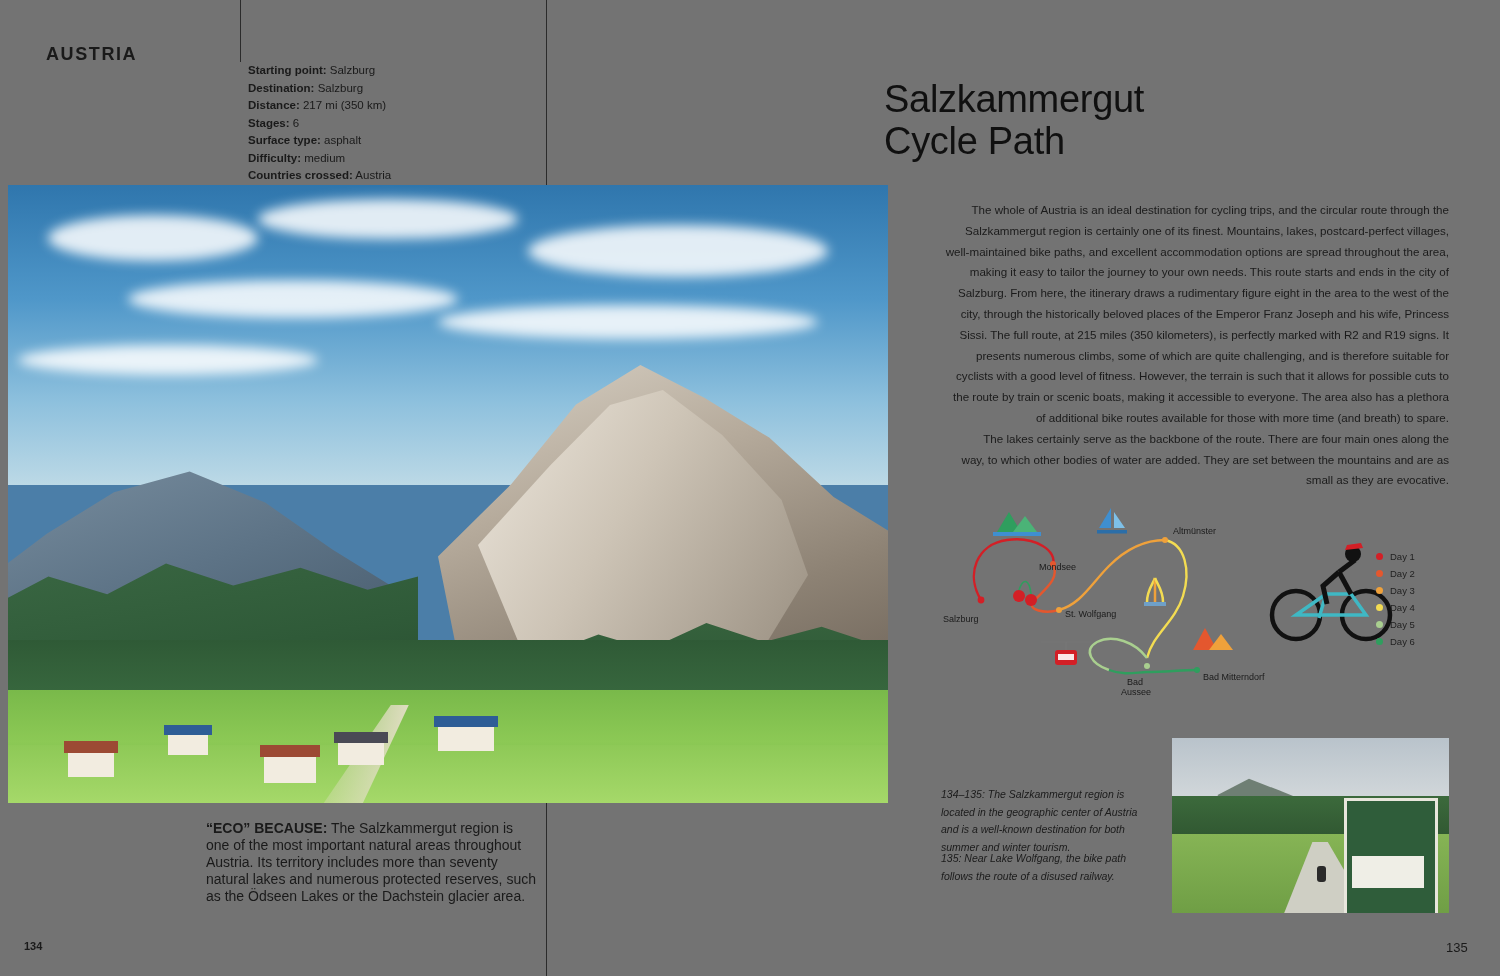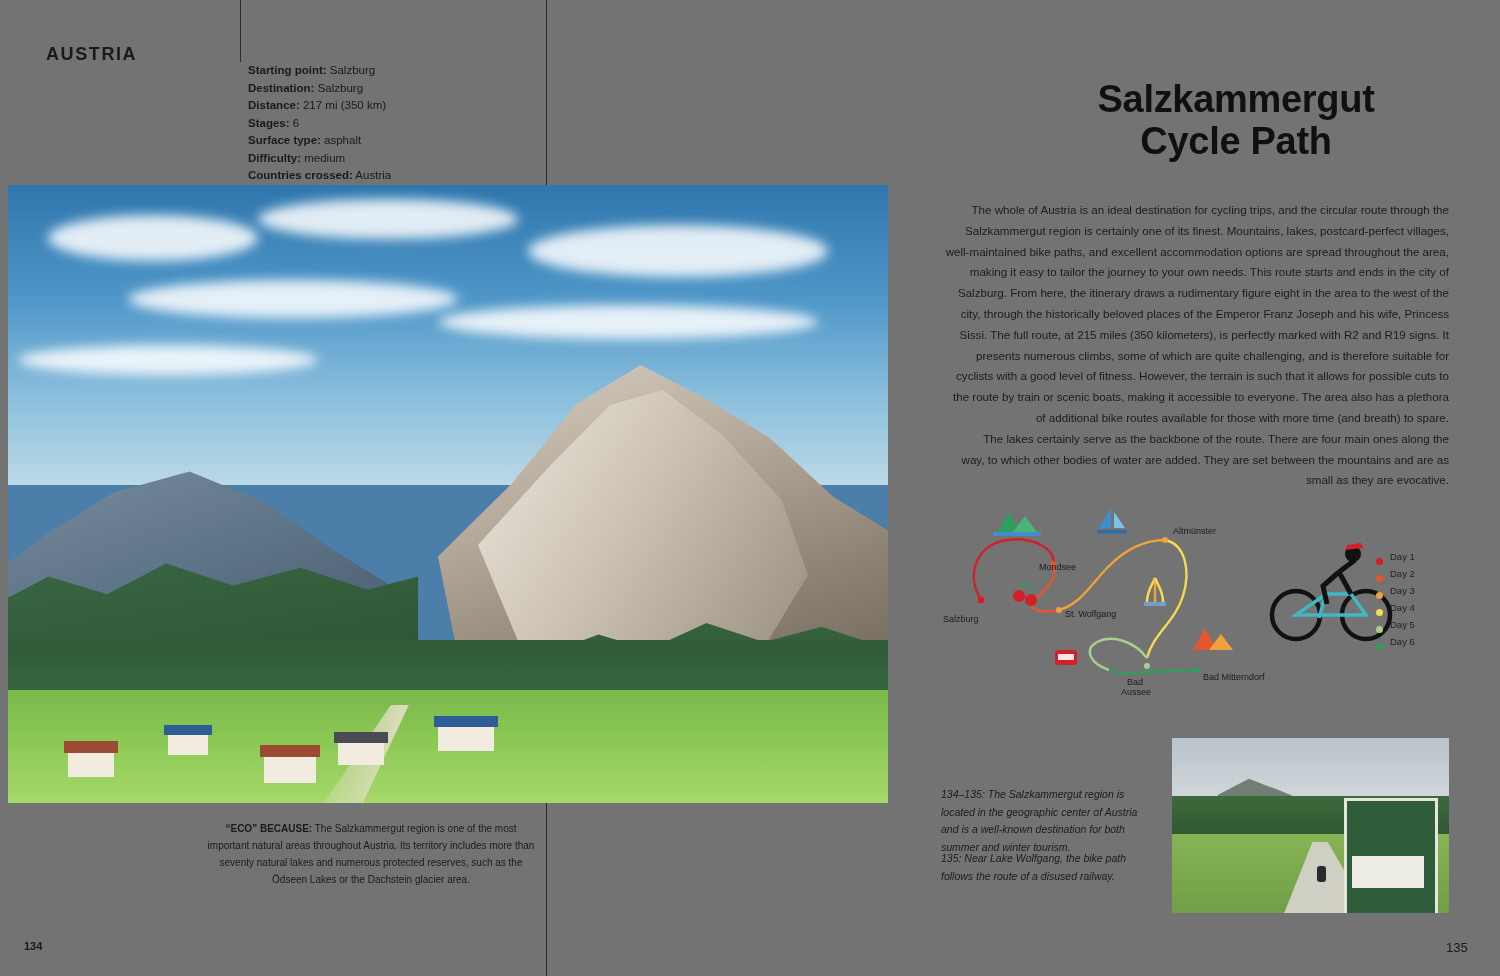--- a/index.html
+++ b/index.html
@@ -142,22 +142,22 @@
   }
   .roof-blue { background: #2e5d96; }
   .roof-dark { background: #4a4a55; }
 
   
   .eco-caption {
     position: absolute;
     left: 206px;
     top: 820px;
     width: 330px;
-    text-align: center;
-    font-size: 10px;
+    text-align: left;
+    font-size: 14px;
     line-height: 17px;
     color: #1a1a1a;
   }
   .eco-caption b { font-weight: bold; }
 
   .folio-left {
     position: absolute;
     left: 24px;
     top: 940px;
     font-size: 11px;
@@ -168,27 +168,27 @@
     position: absolute;
     left: 1446px;
     top: 940px;
     font-size: 13px;
     color: #1a1a1a;
   }
 
   
   .title {
     position: absolute;
-    left: 982px;
+    left: 884px;
     top: 78px;
     width: 508px;
-    text-align: center;
+    text-align: left;
     font-size: 38px;
     line-height: 42px;
-    font-weight: bold;
+    font-weight: normal;
     letter-spacing: -0.3px;
     color: #101010;
   }
   .body-copy {
     position: absolute;
     left: 941px;
     top: 200px;
     width: 508px;
     font-size: 11.6px;
     line-height: 20.8px;
@@ -208,21 +208,21 @@
   }
   .legend {
     position: absolute;
     left: 1376px;
     top: 548px;
     width: 80px;
     font-size: 9.5px;
     line-height: 17px;
     color: #222;
   }
-  .legend .li { display: flex; align-items: flex-end; gap: 7px; }
+  .legend .li { display: flex; align-items: center; gap: 7px; }
   .legend .dot {
     width: 7px; height: 7px; border-radius: 50%; display: inline-block;
   }
 
   
   .photo-small {
     position: absolute;
     left: 1172px;
     top: 738px;
     width: 277px;

